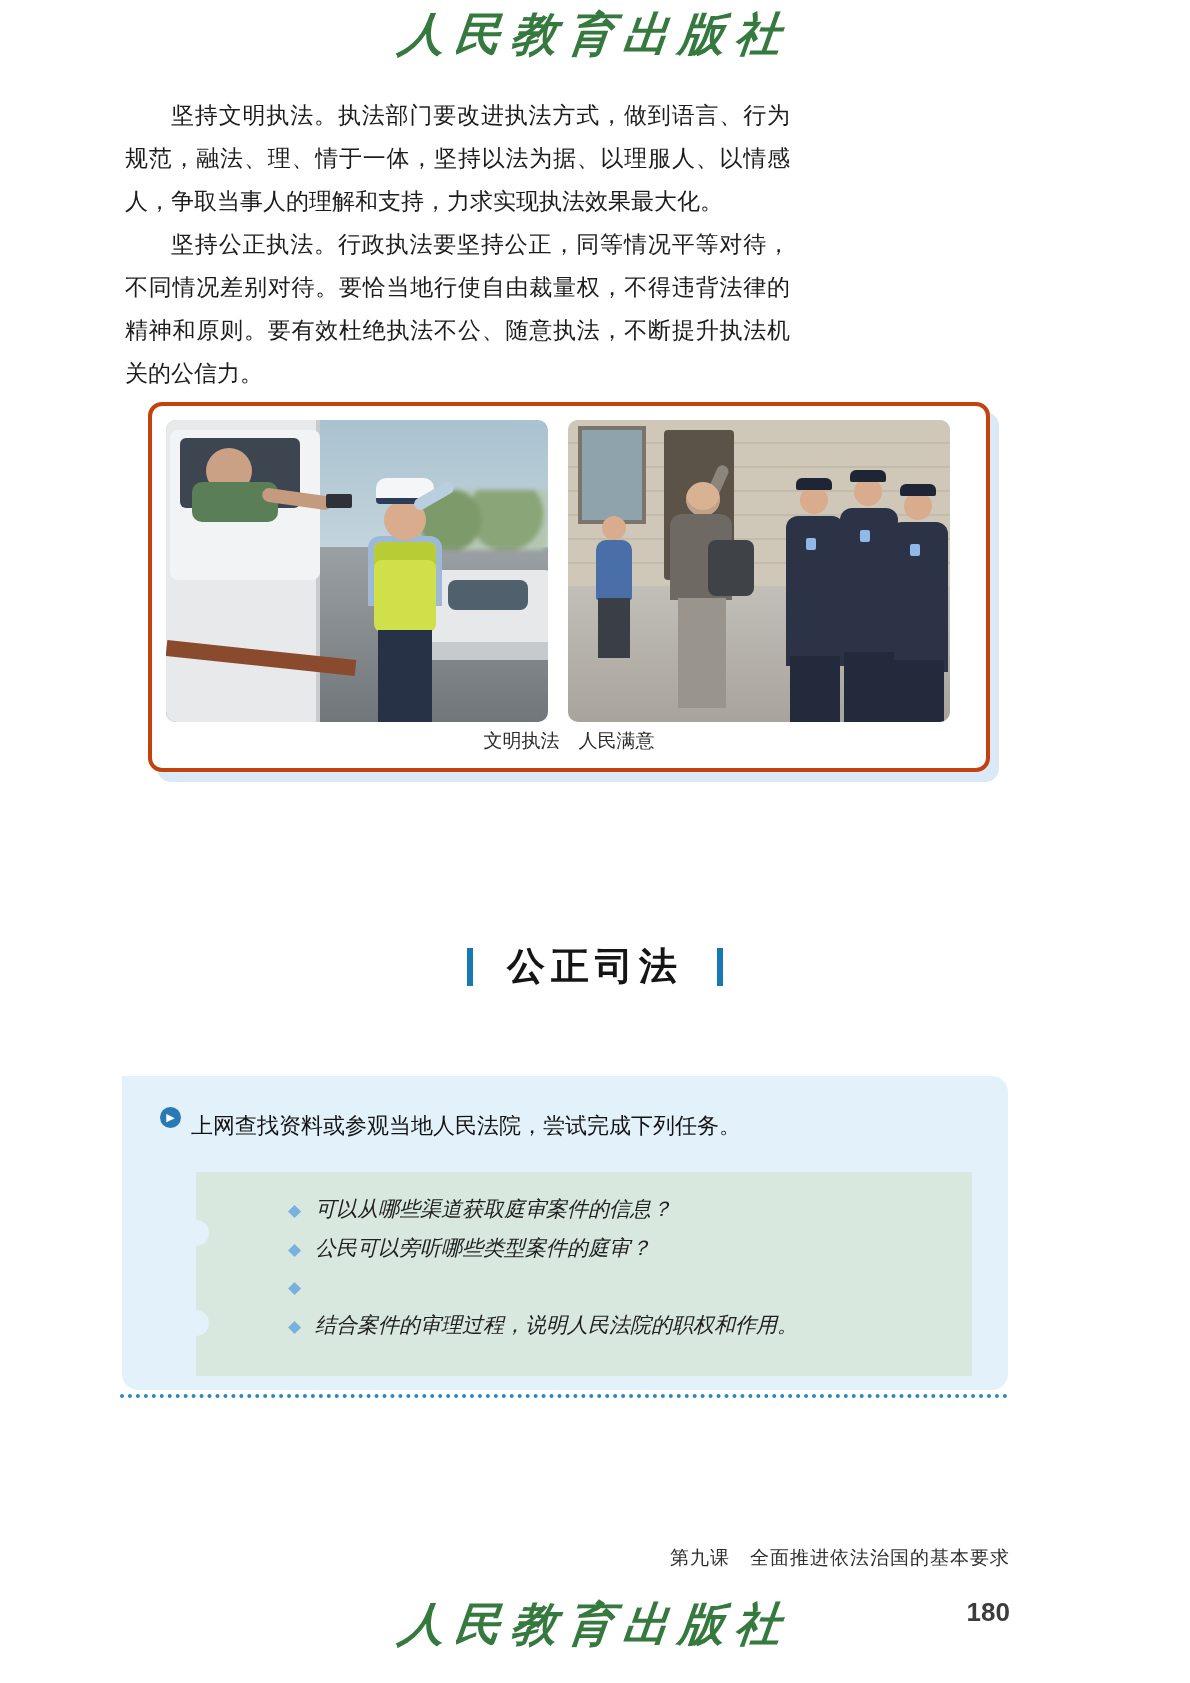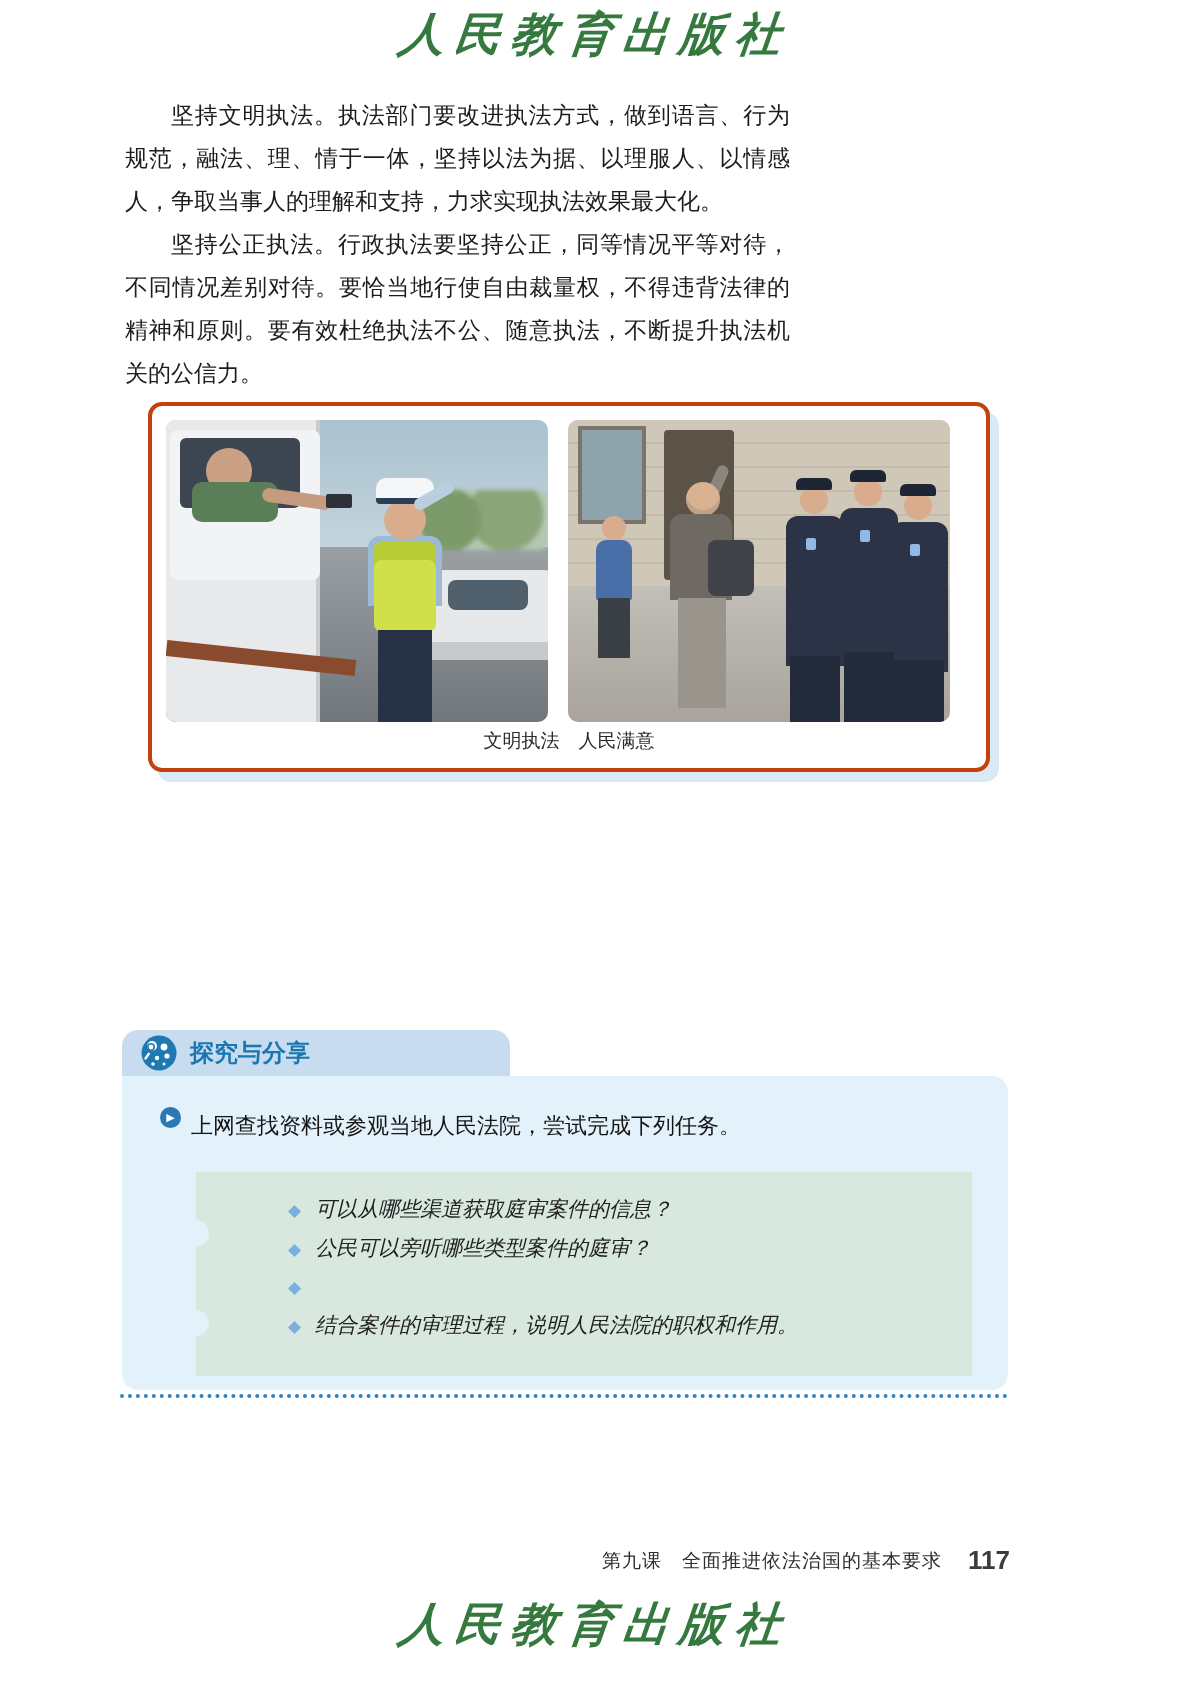--- a/index.html
+++ b/index.html
@@ -111,21 +111,21 @@
   .green-box::before{top:48px;}
   .green-box::after{top:138px;}
   .tasks{padding:18px 0 0 92px;}
   .task{display:flex;align-items:baseline;gap:14px;line-height:38px;}
   .diamond{color:#79b1de;font-size:17px;font-family:"DejaVu Sans",sans-serif;}
   .task-text{font-size:21px;color:#202020;font-style:italic;
              font-family:"DejaVu Serif","Liberation Serif",serif;}
   .dotted-line{position:absolute;left:120px;top:1394px;width:888px;border-top:4px dotted #2e86bd;}
 
   
-  .footer{position:absolute;top:1545px;right:180px;display:flex;align-items:center;gap:26px;}
+  .footer{position:absolute;top:1545px;right:180px;display:flex;align-items:flex-end;gap:26px;flex-direction:column;}
   .footer-title{font-family:"Liberation Sans",sans-serif;font-size:19px;color:#2e2e2e;letter-spacing:1px;}
   .footer-page{font-family:"Liberation Sans",sans-serif;font-size:26px;font-weight:bold;color:#3c3c3c;}
 </style>
 </head>
 <body>
 
 <div class="page">
 
   <div class="logo logo-top">人民教育出版社</div>
 
@@ -180,35 +180,26 @@
         <div class="badge b2"></div>
         <div class="badge b3"></div>
         <div class="cop-legs l1"></div>
         <div class="cop-legs l2"></div>
         <div class="cop-legs l3"></div>
       </div>
     </div>
     <div class="caption">文明执法　人民满意</div>
   </div>
 
-
-  <div class="activity-tab">
-    <svg width="38" height="38" viewBox="0 0 38 38">
-      <circle cx="19" cy="19" r="17.5" fill="#1f78b2"></circle>
-      <circle cx="12" cy="12" r="5" fill="#ffffff"></circle>
-      <circle cx="24" cy="13" r="3.4" fill="#ffffff"></circle>
-      <circle cx="27" cy="22" r="2.6" fill="#ffffff"></circle>
-      <circle cx="17" cy="24" r="2.2" fill="#ffffff"></circle>
-      <circle cx="13" cy="30" r="1.8" fill="#ffffff"></circle>
-      <circle cx="24" cy="30" r="1.5" fill="#ffffff"></circle>
-      <circle cx="11" cy="13" r="3.2" fill="none" stroke="#1f78b2" stroke-width="1.6"></circle>
-      <rect x="6" y="18" width="2.4" height="8" rx="1.2" transform="rotate(35 7 22)" fill="#ffffff"></rect>
-    </svg>
-    <span class="tab-label">探究与分享</span>
-  </div>
+  <div class="section-heading">
+    <div class="hbar"></div>
+    <div class="htext">公正司法</div>
+    <div class="hbar"></div>
+  </div>
+
 
   <div class="activity-body">
     <div class="intro">
       <span class="play-bullet">▶</span>
       <span class="intro-text">上网查找资料或参观当地人民法院，尝试完成下列任务。</span>
     </div>
     <div class="green-box">
       <div class="tasks">
         <div class="task">
           <span class="diamond">◆</span>
@@ -226,18 +217,18 @@
           <span class="task-text">结合案件的审理过程，说明人民法院的职权和作用。</span>
         </div>
       </div>
     </div>
   </div>
 
   <div class="dotted-line"></div>
 
   <div class="footer">
     <span class="footer-title">第九课　全面推进依法治国的基本要求</span>
-    <span class="footer-page">117</span>
+    <span class="footer-page">180</span>
   </div>
 
   <div class="logo logo-bottom">人民教育出版社</div>
 
 </div>
 
 </body></html>

